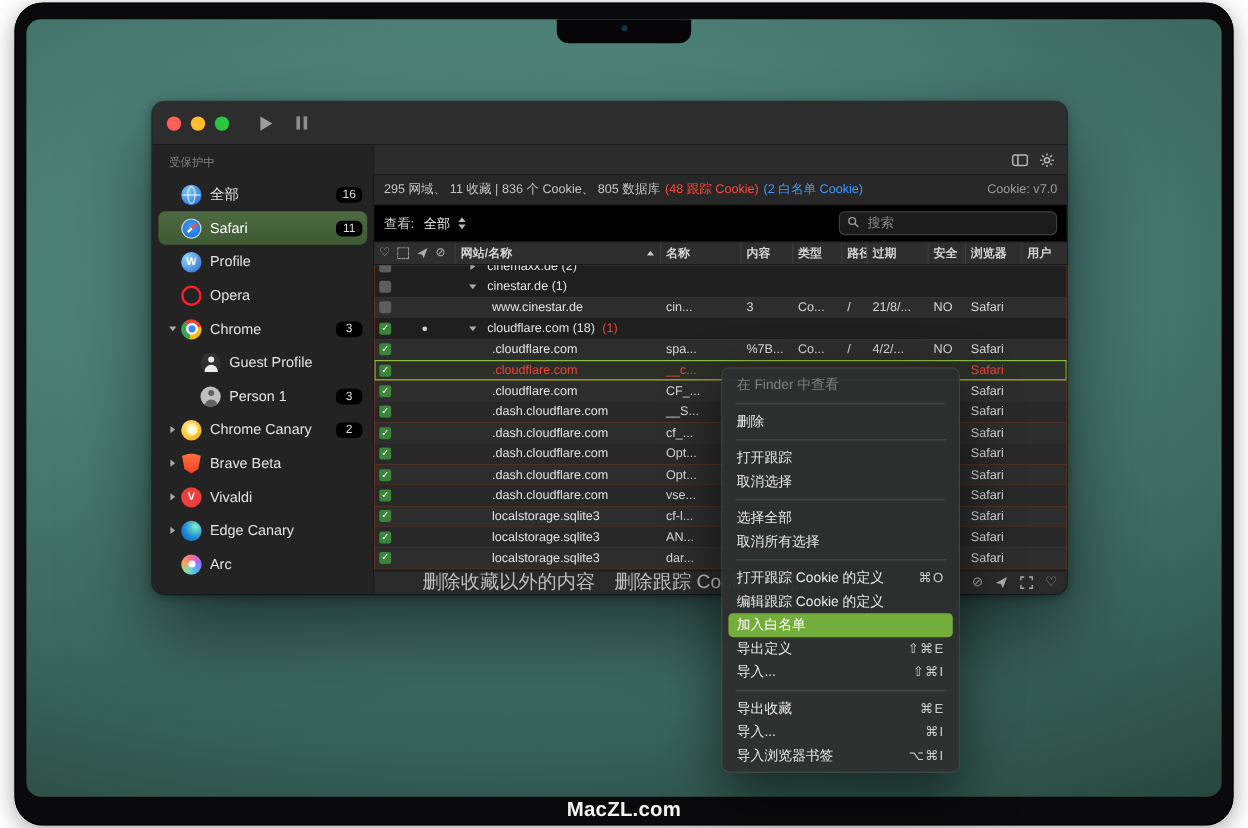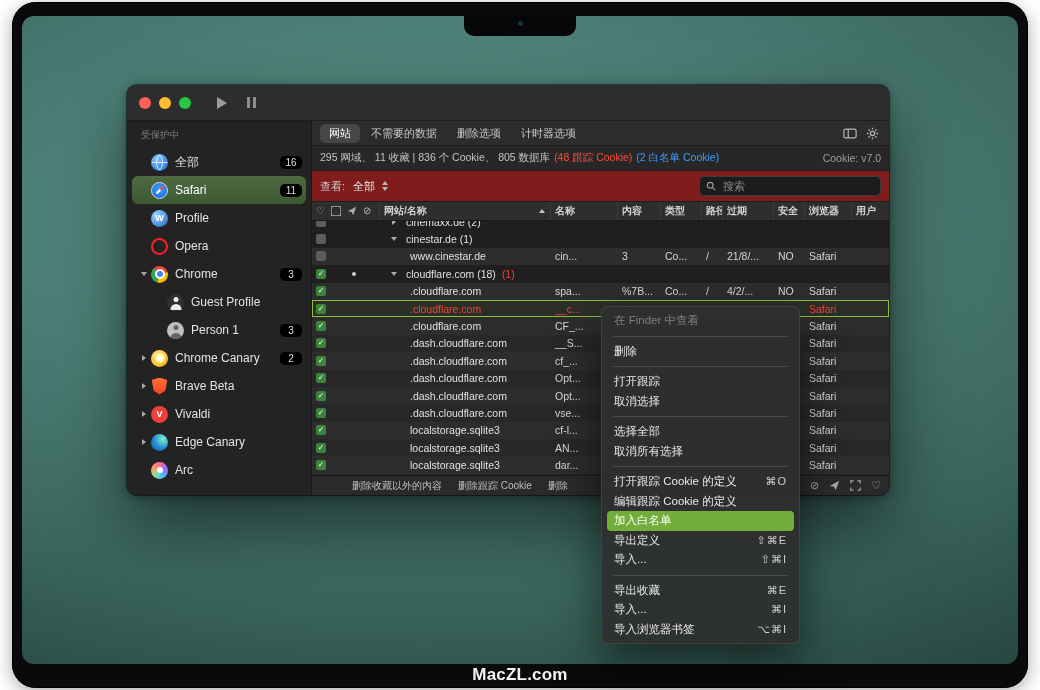--- a/index.html
+++ b/index.html
@@ -70,21 +70,21 @@
   .tabs{display:flex;gap:2px;}
   .tab{font-size:11px;color:#c9c9c9;padding:2px 9px;border-radius:5px;white-space:nowrap;}
   .tab.active{background:#464646;color:#fff;}
   .ticon{position:absolute;top:0;height:24px;display:flex;align-items:center;}
   .ticon.panel{right:32px;}
   .ticon.gear{right:10px;}
   .statsrow{height:24px;flex:none;background:#272727;border-bottom:1px solid #1e1e1e;display:flex;align-items:center;padding:0 8px;font-size:10.5px;color:#c3c3c3;gap:4px;white-space:nowrap;overflow:hidden;}
   .statsrow .red{color:#ff4a3d;}
   .statsrow .blue{color:#3f9bff;}
   .statsrow .ver{margin-left:auto;color:#9d9d9d;}
-  .filterrow{height:30px;flex:none;background:#7f1d1d;border-bottom:1px solid #1d1d1d;display:flex;align-items:center;padding:0 8px;}
+  .filterrow{height:30px;flex:none;background:#000000;border-bottom:1px solid #1d1d1d;display:flex;align-items:center;padding:0 8px;}
   .flabel{font-size:11px;color:#c9c9c9;}
   .fvalue{display:flex;align-items:center;gap:7px;margin-left:8px;font-size:11px;color:#e8e8e8;}
   .steppers{display:flex;flex-direction:column;gap:2px;}
   .steppers i{display:block;width:0;height:0;}
   .steppers .up{border-left:3px solid transparent;border-right:3px solid transparent;border-bottom:4px solid #b9b9b9;}
   .steppers .dn{border-left:3px solid transparent;border-right:3px solid transparent;border-top:4px solid #b9b9b9;}
   .search{margin-left:auto;width:168px;height:18px;background:#1c1c1c;border:1px solid #3d3d3d;border-radius:5px;display:flex;align-items:center;padding:0 6px;gap:5px;}
   .search input{flex:1;background:none;border:none;outline:none;color:#e0e0e0;font-size:11px;font-family:inherit;min-width:0;}
   .search input::placeholder{color:#898989;}
 
@@ -111,21 +111,21 @@
   .cbx.empty{background:#5d5d5d;}
   .bullet{width:4px;height:4px;border-radius:50%;background:#cdcdcd;margin-left:26px;flex:none;}
   .c-name{padding-left:8px;gap:6px;}
   .nm{color:#e0e0e0;font-size:10.5px;}
   .leafnm{margin-left:22px;}
   .nm.sfx{color:#f24237;}
   .selrow{outline:1.5px solid #8cbf3f;outline-offset:-1px;z-index:2;background:#2c2f28 !important;}
   .redrow .cell,.redrow .nm{color:#f24237;}
   .tfill{flex:1;background:#262626;}
   .footer{height:19px;flex:none;background:#2a2a2a;border-top:1px solid #1b1b1b;display:flex;align-items:center;padding:0 8px 0 40px;gap:16px;}
-  .fact{font-size:10px;color:#bdbdbd;white-space:nowrap;}
+  .fact{font-size:16px;color:#bdbdbd;white-space:nowrap;}
   .ficons{margin-left:auto;display:flex;align-items:center;gap:10px;color:#a5a5a5;font-size:11px;line-height:1;}
   .ficons svg{display:block;}
 
   
   .ctxmenu{position:absolute;left:601px;top:306px;width:197px;background:rgba(45,48,46,.97);border:1px solid rgba(255,255,255,.09);border-radius:7px;box-shadow:0 18px 45px rgba(0,0,0,.55);padding:4px 0;z-index:50;}
   .mitem{height:19.5px;margin:0 5px;padding:0 7px;border-radius:4px;display:flex;align-items:center;justify-content:space-between;font-size:11.5px;color:#e8e8e8;white-space:nowrap;overflow:hidden;}
   .mitem.disabled{color:#7f7f7f;}
   .mitem.highlighted{background:#73ad3c;color:#fff;}
   .mlabel{overflow:hidden;text-overflow:ellipsis;}
   .mshort{margin-left:12px;color:#cfcfcf;font-size:11px;letter-spacing:1px;flex:none;}
@@ -222,26 +222,20 @@
             </div>
             <div class="sb-item">
               <span class="chev blank"></span>
               <span class="sbi i-arc"></span>
               <span class="sb-label">Arc</span>
             </div>
           </div>
       </div>
       <div class="main">
         <div class="tabsrow">
-          <div class="tabs">
-              <div class="tab active">网站</div>
-              <div class="tab">不需要的数据</div>
-              <div class="tab">删除选项</div>
-              <div class="tab">计时器选项</div>
-            </div>
           <span class="ticon panel">
             <svg width="14" height="11" viewBox="0 0 16 12">
                 <rect x="1" y="1" width="14" height="10" rx="2" fill="none" stroke="#b5b5b5" stroke-width="1.4"></rect>
                 <line x1="6" y1="1" x2="6" y2="11" stroke="#b5b5b5" stroke-width="1.4"></line>
               </svg>
           </span>
           <span class="ticon gear">
             <svg width="13" height="13" viewBox="0 0 16 16">
                 <circle cx="8" cy="8" r="2.6" fill="none" stroke="#b5b5b5" stroke-width="1.6"></circle>
                 <g stroke="#b5b5b5" stroke-width="1.6">

